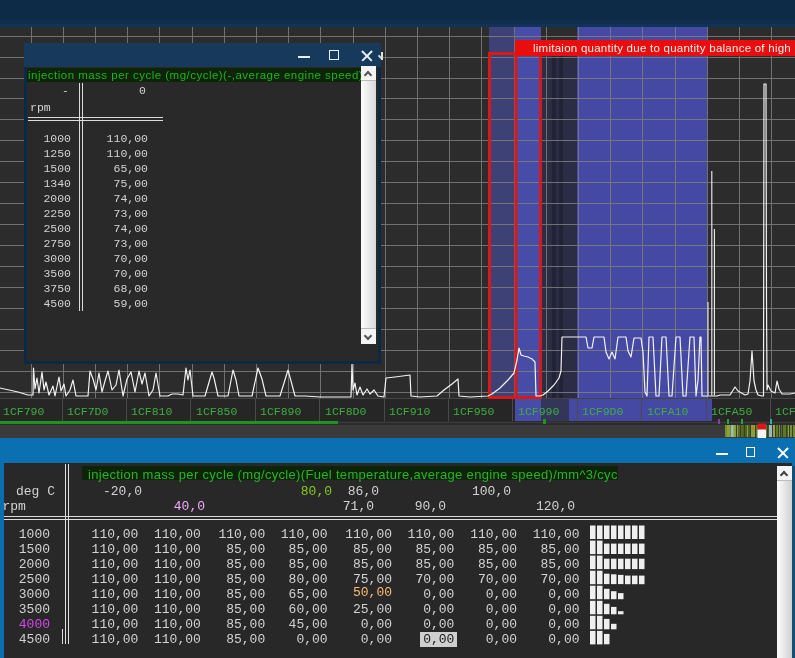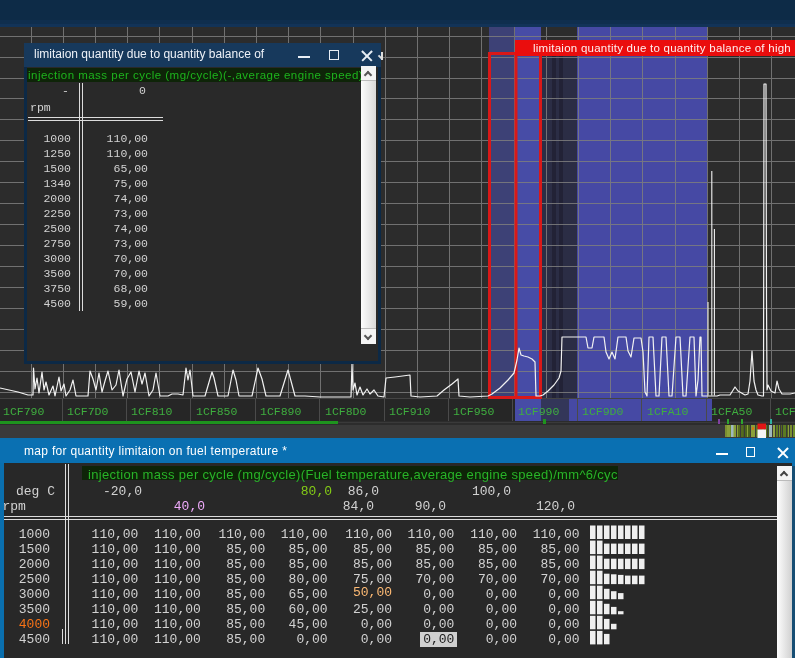--- a/index.html
+++ b/index.html
@@ -98,21 +98,20 @@
 </svg>
 <div style="position:absolute;left:515px;top:40px;width:280px;height:16px;background:#ea0d0d;overflow:hidden;z-index:6">
       <div style="position:absolute;left:18px;top:2px;font:11.5px 'Liberation Sans',sans-serif;letter-spacing:0.25px;color:#ffefef;white-space:pre">limitaion quantity due to quantity balance of high pres</div>
     </div>
 <div style="position:absolute;left:378px;top:52px;z-index:11;width:8px;height:10px">
       <div style="position:absolute;left:3px;top:0;width:1.5px;height:8px;background:#ddd"></div>
       <div style="position:absolute;left:0.2px;top:4.2px;width:4.5px;height:1.5px;background:#ddd;transform:rotate(45deg)"></div>
     </div>
 <div style="position:absolute;left:24px;top:43px;width:357px;height:321px;background:#0c2946;z-index:10">
 <div style="position:absolute;left:0;top:0;width:100%;height:24px;background:#17395c"></div>
-<div style="position:absolute;left:10px;top:4px;font:12px 'Liberation Sans',sans-serif;color:#eef2f8">limitaion quantity due to quantity balance of</div>
 <div style="position:absolute;left:274px;top:13px;width:12px;height:2px;background:#e8eef5"></div>
 <div style="position:absolute;left:305px;top:7px;width:10px;height:10px;border:1.5px solid #e8eef5"></div>
 <div style="position:absolute;left:337px;top:7px;width:12px;height:12px">
         <div style="position:absolute;left:-1px;top:5px;width:14px;height:1.6px;background:#e8eef5;transform:rotate(45deg)"></div>
         <div style="position:absolute;left:-1px;top:5px;width:14px;height:1.6px;background:#e8eef5;transform:rotate(-45deg)"></div>
       </div>
 <div style="position:absolute;left:3px;top:24px;width:351px;height:294px;background:#292929;overflow:hidden">
 <div style="position:absolute;left:0px;top:1px;width:334px;height:14px;background:#0e2408"></div>
 <div style="position:absolute;left:1px;top:2px;font:11.5px 'Liberation Sans',sans-serif;letter-spacing:0.48px;color:#1db41d;white-space:pre">injection mass per cycle (mg/cycle)(-,average engine speed)</div>
 <div style="position:absolute;left:0;top:0;width:351px;height:294px">
@@ -153,38 +152,37 @@
         <div style="position:absolute;left:0;top:0;width:15px;height:15px;background:#f4f4f4;border-bottom:1px solid #bbb">
           <div style="position:absolute;left:4px;top:6px;width:6px;height:6px;border-left:2px solid #555;border-top:2px solid #555;transform:rotate(45deg)"></div>
         </div>
         <div style="position:absolute;left:0;bottom:0;width:15px;height:16px;background:#f4f4f4;border-top:1px solid #bbb">
           <div style="position:absolute;left:4px;top:3.5px;width:6px;height:6px;border-right:2px solid #555;border-bottom:2px solid #555;transform:rotate(45deg)"></div>
         </div>
       </div>
 </div>
 <div style="position:absolute;left:0px;top:438px;width:795px;height:220px;background:#0a6fae;z-index:10">
 <div style="position:absolute;left:0;top:2px;width:100%;height:23px;background:#0a70b2"></div>
-<div style="position:absolute;left:24px;top:6px;font:12px 'Liberation Sans',sans-serif;letter-spacing:0.3px;color:#fff">map for quantity limitaion on fuel temperature *</div>
 <div style="position:absolute;left:716px;top:15px;width:12px;height:2px;background:#fff"></div>
 <div style="position:absolute;left:746px;top:9px;width:9px;height:10px;border:1.5px solid #fff"></div>
 <div style="position:absolute;left:777px;top:9px;width:12px;height:12px">
         <div style="position:absolute;left:-1px;top:5px;width:14px;height:1.6px;background:#fff;transform:rotate(45deg)"></div>
         <div style="position:absolute;left:-1px;top:5px;width:14px;height:1.6px;background:#fff;transform:rotate(-45deg)"></div>
       </div>
 <div style="position:absolute;left:3.5px;top:25px;width:788.5px;height:195px;background:#282828;overflow:hidden">
 <div style="position:absolute;left:78.5px;top:3px;width:536px;height:14px;background:#0e2408"></div>
-<div style="position:absolute;left:84.5px;top:4px;font:13px 'Liberation Sans',sans-serif;letter-spacing:0.32px;color:#28b428;white-space:pre">injection mass per cycle (mg/cycle)(Fuel temperature,average engine speed)/mm^6/cyc</div>
+<div style="position:absolute;left:84.5px;top:4px;font:13px 'Liberation Sans',sans-serif;letter-spacing:0.32px;color:#28b428;white-space:pre">injection mass per cycle (mg/cycle)(Fuel temperature,average engine speed)/mm^3/cyc</div>
 <div style="position:absolute;right:737px;top:20.5px;font:13px 'Liberation Mono',monospace;color:#d2d2d2;white-space:pre">deg C</div>
 <div style="position:absolute;left:-1.0px;top:35.5px;font:13px 'Liberation Mono',monospace;color:#d2d2d2;white-space:pre">rpm</div>
 <div style="position:absolute;right:650px;top:20.5px;font:13px 'Liberation Mono',monospace;color:#d2d2d2;white-space:pre">-20,0</div>
 <div style="position:absolute;right:460px;top:20.5px;font:13px 'Liberation Mono',monospace;color:#84cc16;white-space:pre">80,0</div>
 <div style="position:absolute;right:413px;top:20.5px;font:13px 'Liberation Mono',monospace;color:#d2d2d2;white-space:pre">86,0</div>
 <div style="position:absolute;right:281px;top:20.5px;font:13px 'Liberation Mono',monospace;color:#d2d2d2;white-space:pre">100,0</div>
 <div style="position:absolute;right:587px;top:35.5px;font:13px 'Liberation Mono',monospace;color:#f0abfc;white-space:pre">40,0</div>
-<div style="position:absolute;right:418px;top:35.5px;font:13px 'Liberation Mono',monospace;color:#d2d2d2;white-space:pre">84,0</div>
+<div style="position:absolute;right:418px;top:35.5px;font:13px 'Liberation Mono',monospace;color:#d2d2d2;white-space:pre">71,0</div>
 <div style="position:absolute;right:346px;top:35.5px;font:13px 'Liberation Mono',monospace;color:#d2d2d2;white-space:pre">90,0</div>
 <div style="position:absolute;right:217px;top:35.5px;font:13px 'Liberation Mono',monospace;color:#d2d2d2;white-space:pre">120,0</div>
 <div style="position:absolute;left:61.0px;top:1px;width:1px;height:180px;background:#dcdcdc"></div>
 <div style="position:absolute;left:64.0px;top:1px;width:1px;height:180px;background:#dcdcdc"></div>
 <div style="position:absolute;left:58.0px;top:166px;width:1px;height:15px;background:#dcdcdc"></div>
 <div style="position:absolute;left:0px;top:53px;width:777px;height:1px;background:#dcdcdc"></div>
 <div style="position:absolute;left:0px;top:56px;width:777px;height:1px;background:#dcdcdc"></div>
 <div style="position:absolute;right:742px;top:64.0px;font:13px 'Liberation Mono',monospace;color:#d2d2d2;white-space:pre">1000</div>
 <div style="position:absolute;right:653.6px;top:64.0px;font:13px 'Liberation Mono',monospace;color:#d2d2d2;white-space:pre">110,00</div>
 <div style="position:absolute;right:591.2px;top:64.0px;font:13px 'Liberation Mono',monospace;color:#d2d2d2;white-space:pre">110,00</div>
@@ -232,21 +230,21 @@
 <div style="position:absolute;right:212.5px;top:124.20000000000005px;font:13px 'Liberation Mono',monospace;color:#d2d2d2;white-space:pre">0,00</div>
 <div style="position:absolute;right:742px;top:139.25px;font:13px 'Liberation Mono',monospace;color:#d2d2d2;white-space:pre">3500</div>
 <div style="position:absolute;right:653.6px;top:139.25px;font:13px 'Liberation Mono',monospace;color:#d2d2d2;white-space:pre">110,00</div>
 <div style="position:absolute;right:591.2px;top:139.25px;font:13px 'Liberation Mono',monospace;color:#d2d2d2;white-space:pre">110,00</div>
 <div style="position:absolute;right:526.8px;top:139.25px;font:13px 'Liberation Mono',monospace;color:#d2d2d2;white-space:pre">85,00</div>
 <div style="position:absolute;right:464.4px;top:139.25px;font:13px 'Liberation Mono',monospace;color:#d2d2d2;white-space:pre">60,00</div>
 <div style="position:absolute;right:400.0px;top:139.25px;font:13px 'Liberation Mono',monospace;color:#d2d2d2;white-space:pre">25,00</div>
 <div style="position:absolute;right:337.6px;top:139.25px;font:13px 'Liberation Mono',monospace;color:#d2d2d2;white-space:pre">0,00</div>
 <div style="position:absolute;right:275.0px;top:139.25px;font:13px 'Liberation Mono',monospace;color:#d2d2d2;white-space:pre">0,00</div>
 <div style="position:absolute;right:212.5px;top:139.25px;font:13px 'Liberation Mono',monospace;color:#d2d2d2;white-space:pre">0,00</div>
-<div style="position:absolute;right:742px;top:154.29999999999995px;font:13px 'Liberation Mono',monospace;color:#f97316;white-space:pre">4000</div>
+<div style="position:absolute;right:742px;top:154.29999999999995px;font:13px 'Liberation Mono',monospace;color:#d946ef;white-space:pre">4000</div>
 <div style="position:absolute;right:653.6px;top:154.29999999999995px;font:13px 'Liberation Mono',monospace;color:#d2d2d2;white-space:pre">110,00</div>
 <div style="position:absolute;right:591.2px;top:154.29999999999995px;font:13px 'Liberation Mono',monospace;color:#d2d2d2;white-space:pre">110,00</div>
 <div style="position:absolute;right:526.8px;top:154.29999999999995px;font:13px 'Liberation Mono',monospace;color:#d2d2d2;white-space:pre">85,00</div>
 <div style="position:absolute;right:464.4px;top:154.29999999999995px;font:13px 'Liberation Mono',monospace;color:#d2d2d2;white-space:pre">45,00</div>
 <div style="position:absolute;right:400.0px;top:154.29999999999995px;font:13px 'Liberation Mono',monospace;color:#d2d2d2;white-space:pre">0,00</div>
 <div style="position:absolute;right:337.6px;top:154.29999999999995px;font:13px 'Liberation Mono',monospace;color:#d2d2d2;white-space:pre">0,00</div>
 <div style="position:absolute;right:275.0px;top:154.29999999999995px;font:13px 'Liberation Mono',monospace;color:#d2d2d2;white-space:pre">0,00</div>
 <div style="position:absolute;right:212.5px;top:154.29999999999995px;font:13px 'Liberation Mono',monospace;color:#d2d2d2;white-space:pre">0,00</div>
 <div style="position:absolute;right:742px;top:169.35000000000002px;font:13px 'Liberation Mono',monospace;color:#d2d2d2;white-space:pre">4500</div>
 <div style="position:absolute;right:653.6px;top:169.35000000000002px;font:13px 'Liberation Mono',monospace;color:#d2d2d2;white-space:pre">110,00</div>

